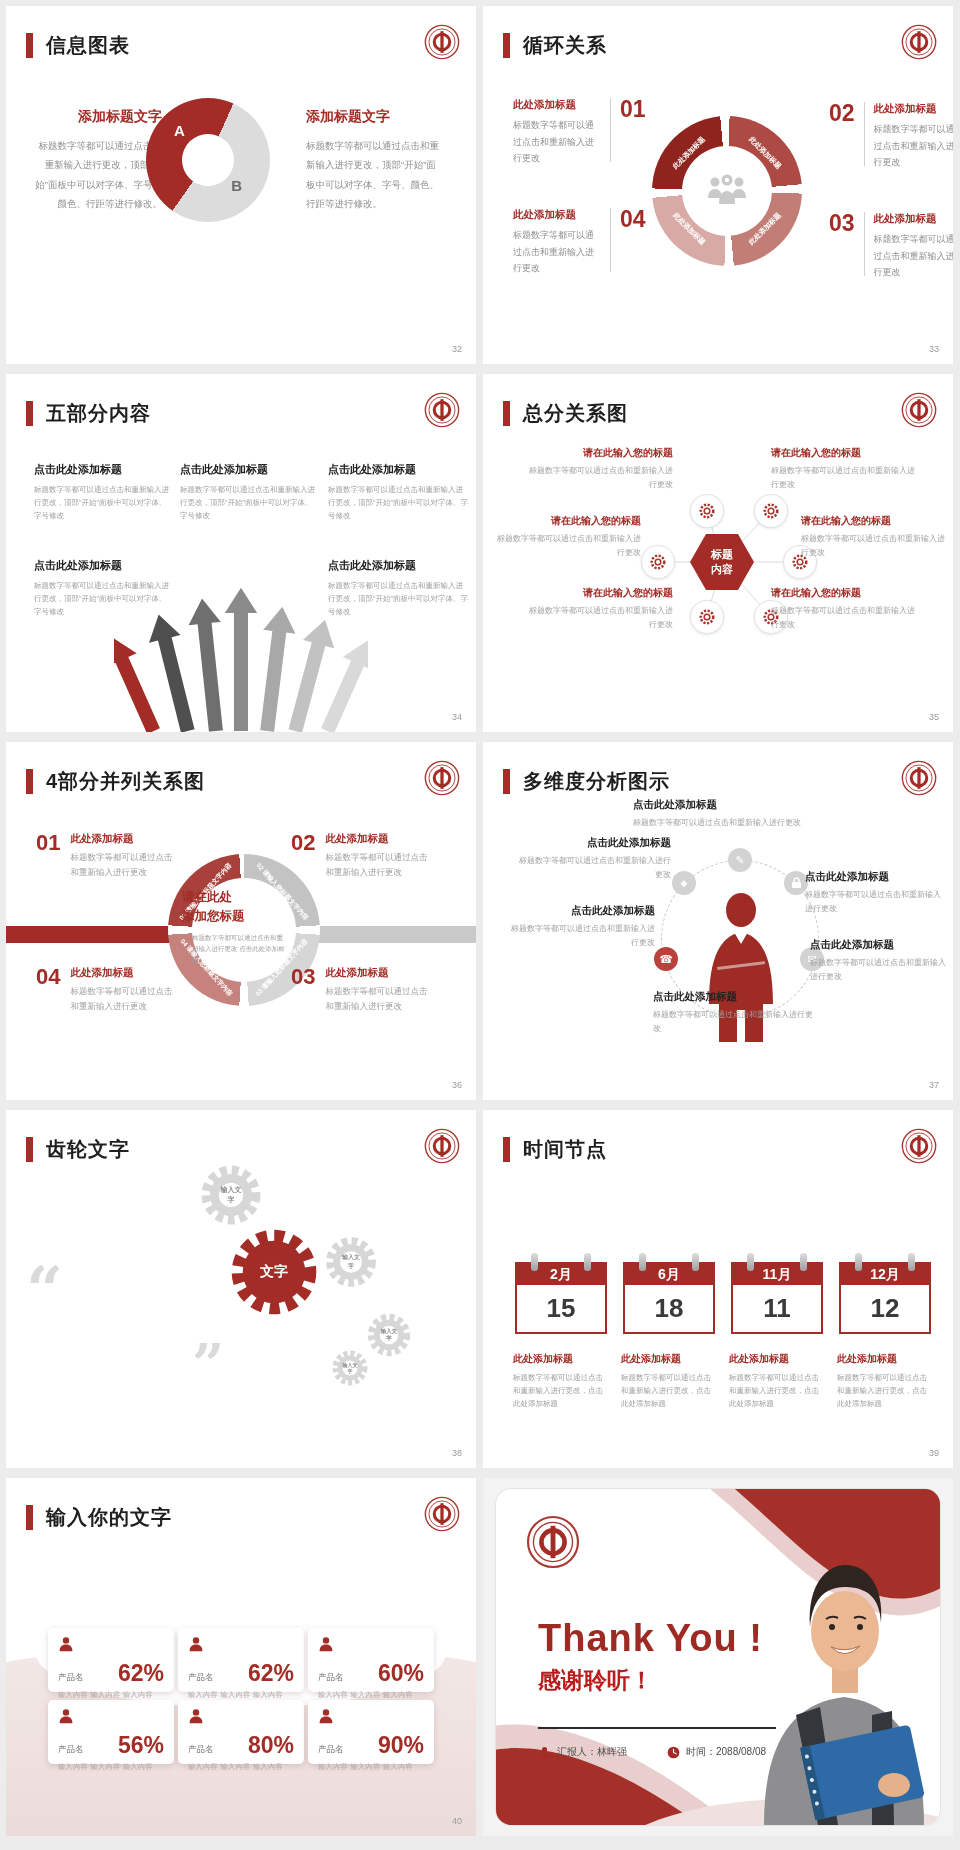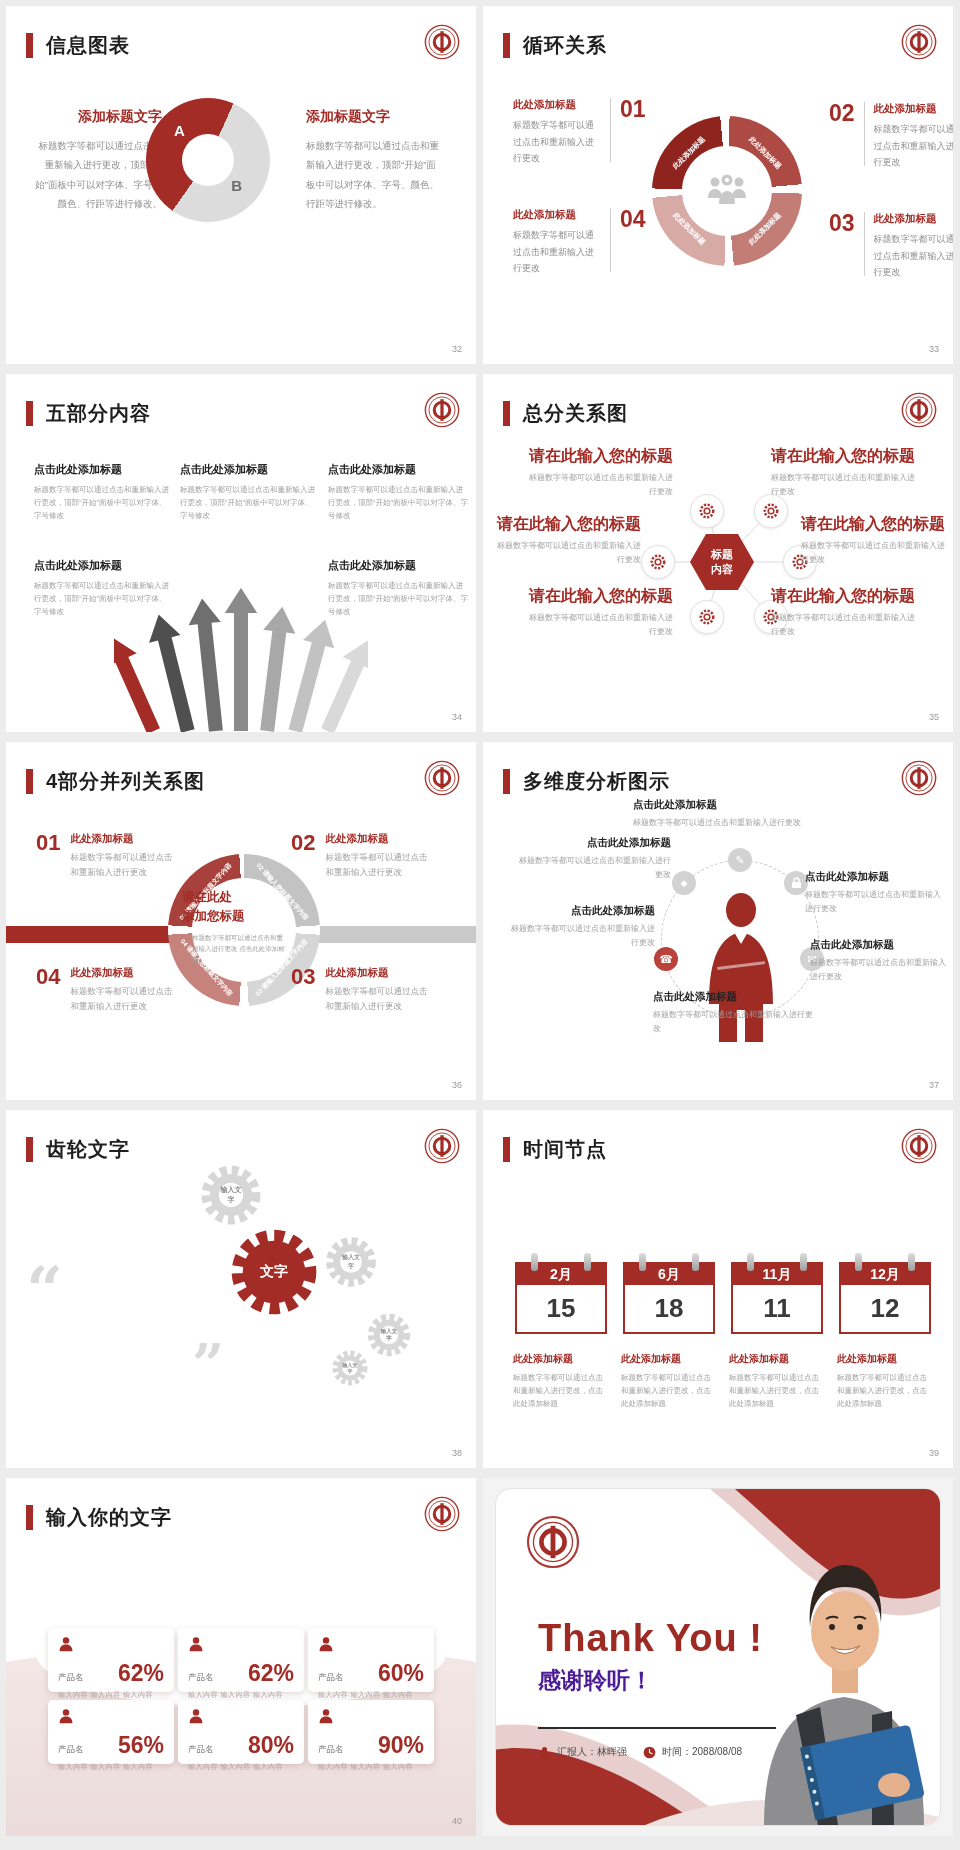--- a/index.html
+++ b/index.html
@@ -40,21 +40,21 @@
   .fv p{font-size:7.5px;color:#a0a0a0;line-height:1.75}
   .fv-arrows{position:absolute;left:108px;top:200px;z-index:1}
   
   .hub-lines{position:absolute;left:0;top:0;z-index:0}
   .hex{position:absolute;left:207px;top:160px;width:64px;height:56px;background:var(--accent);
     clip-path:polygon(25% 0,75% 0,100% 50%,75% 100%,25% 100%,0 50%);display:flex;flex-direction:column;
     align-items:center;justify-content:center;color:#fff;font-weight:bold;font-size:11px;line-height:1.35;z-index:2}
   .hubc{position:absolute;width:34px;height:34px;border-radius:50%;background:#fff;border:1px solid #e3e3e3;
     box-shadow:0 1px 3px rgba(0,0,0,.10);display:flex;align-items:center;justify-content:center;z-index:2}
   .hub-t{position:absolute;width:150px;z-index:3}
-  .hub-t h4{color:var(--accent);font-size:16px;font-weight:bold;margin-bottom:4px}
+  .hub-t h4{color:var(--accent);font-size:10px;font-weight:bold;margin-bottom:4px}
   .hub-t p{font-size:8px;color:#a0a0a0;line-height:1.8}
   .ta-r{text-align:right}
   
   .fi{position:absolute;display:flex;gap:10px;z-index:3}
   .fi-num{font-size:22px;font-weight:bold;color:var(--accent);line-height:1}
   .fi-txt{width:106px}
   .fi-txt h4{color:var(--accent);font-size:10.5px;font-weight:bold;margin-bottom:4px}
   .fi-txt p{font-size:8.5px;color:#a0a0a0;line-height:1.75}
   .bar-l{position:absolute;left:0;top:184px;width:176px;height:17px;background:var(--accent);z-index:1}
   .bar-r{position:absolute;left:296px;top:184px;width:174px;height:17px;background:#c9c9c9;z-index:1}
@@ -97,23 +97,23 @@
   .pcard{position:absolute;width:126px;height:64px;background:#fff;border-radius:5px;box-shadow:0 2px 6px rgba(150,110,110,.28);padding:8px 10px 0;z-index:3}
   .pc-top{display:flex;align-items:flex-end;justify-content:space-between}
   .pc-name{font-size:8.5px;color:#6e6e6e;margin-top:16px}
   .pc-pct{font-size:23px;font-weight:bold;color:var(--accent);line-height:.9}
   .pc-sub{margin-top:6px;font-size:7px;color:#b3a6a5;letter-spacing:.5px;white-space:nowrap}
   
   .ty-card{position:absolute;inset:10px 12px;background:#fff;border:1px solid #e4e4e4;border-radius:16px;overflow:hidden}
   .ty-deco{position:absolute;inset:0;width:100%;height:100%}
   .ty-logo{position:absolute;left:30px;top:26px;width:54px;height:54px}
   .ty-en{position:absolute;left:42px;top:128px;font-size:38px;font-weight:bold;color:#9e2a24;letter-spacing:1px;z-index:3}
-  .ty-cn{position:absolute;left:42px;top:176px;font-size:23px;font-weight:bold;color:#4c1d95;z-index:3}
+  .ty-cn{position:absolute;left:42px;top:176px;font-size:23px;font-weight:bold;color:#b91c1c;z-index:3}
   .ty-line{position:absolute;left:42px;top:238px;width:238px;height:2px;background:#2b2b2b;z-index:3}
-  .ty-foot{position:absolute;left:42px;top:256px;display:flex;gap:16px;align-items:center;font-size:10px;color:#4a4a4a;z-index:3}
+  .ty-foot{position:absolute;left:42px;top:256px;display:flex;gap:40px;align-items:center;font-size:10px;color:#4a4a4a;z-index:3}
   .ty-foot .fitem{display:flex;align-items:center;gap:6px}
   .ty-photo{position:absolute;right:-4px;bottom:0;z-index:2}
 </style>
 </head>
 <body>
 
 <svg width="0" height="0" style="position:absolute">
   <defs>
     <g id="logo-g">
       <circle cx="20" cy="20" r="18.5" fill="none" stroke="#a93a33" stroke-width="1.6"></circle>

